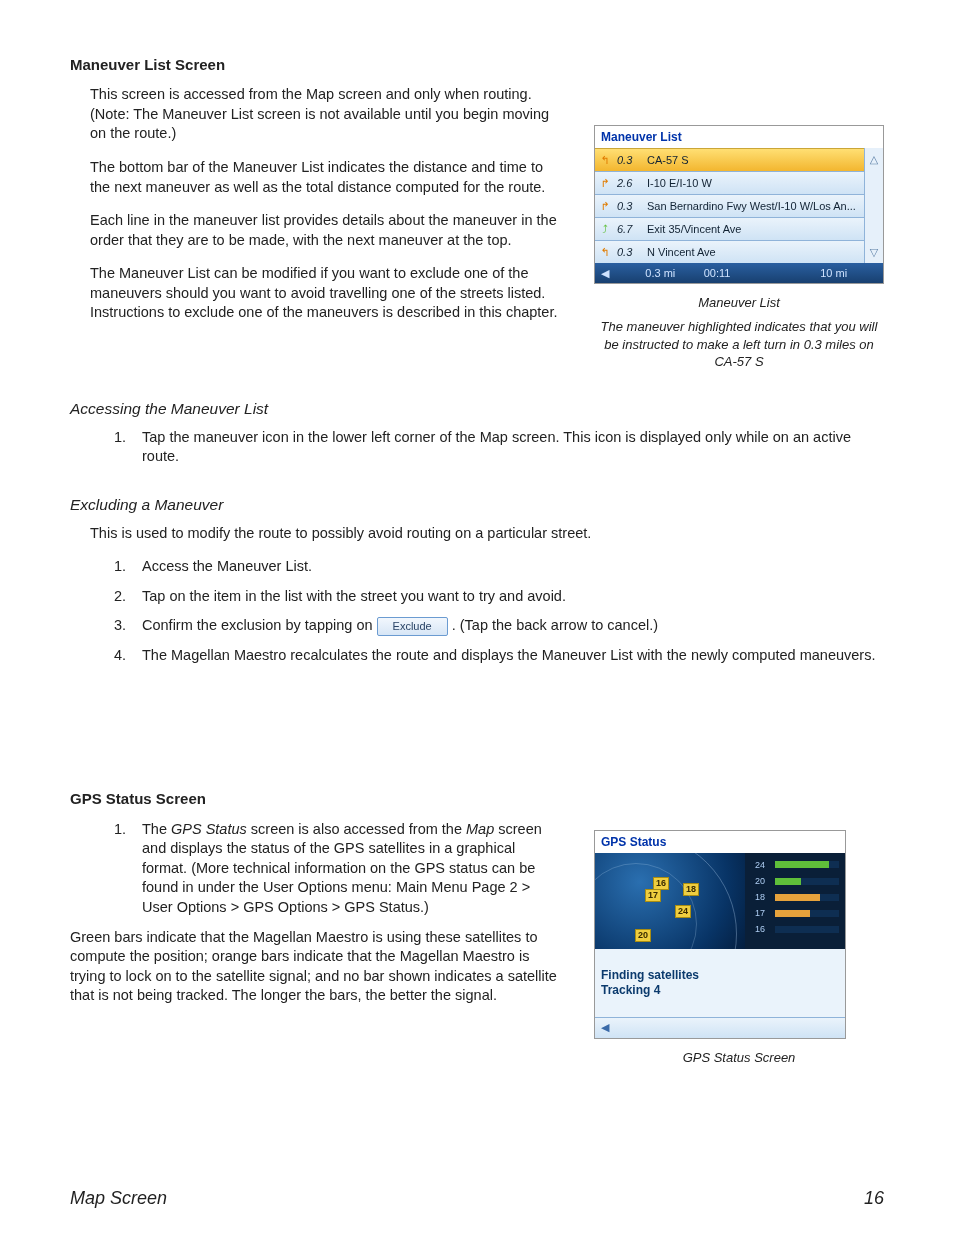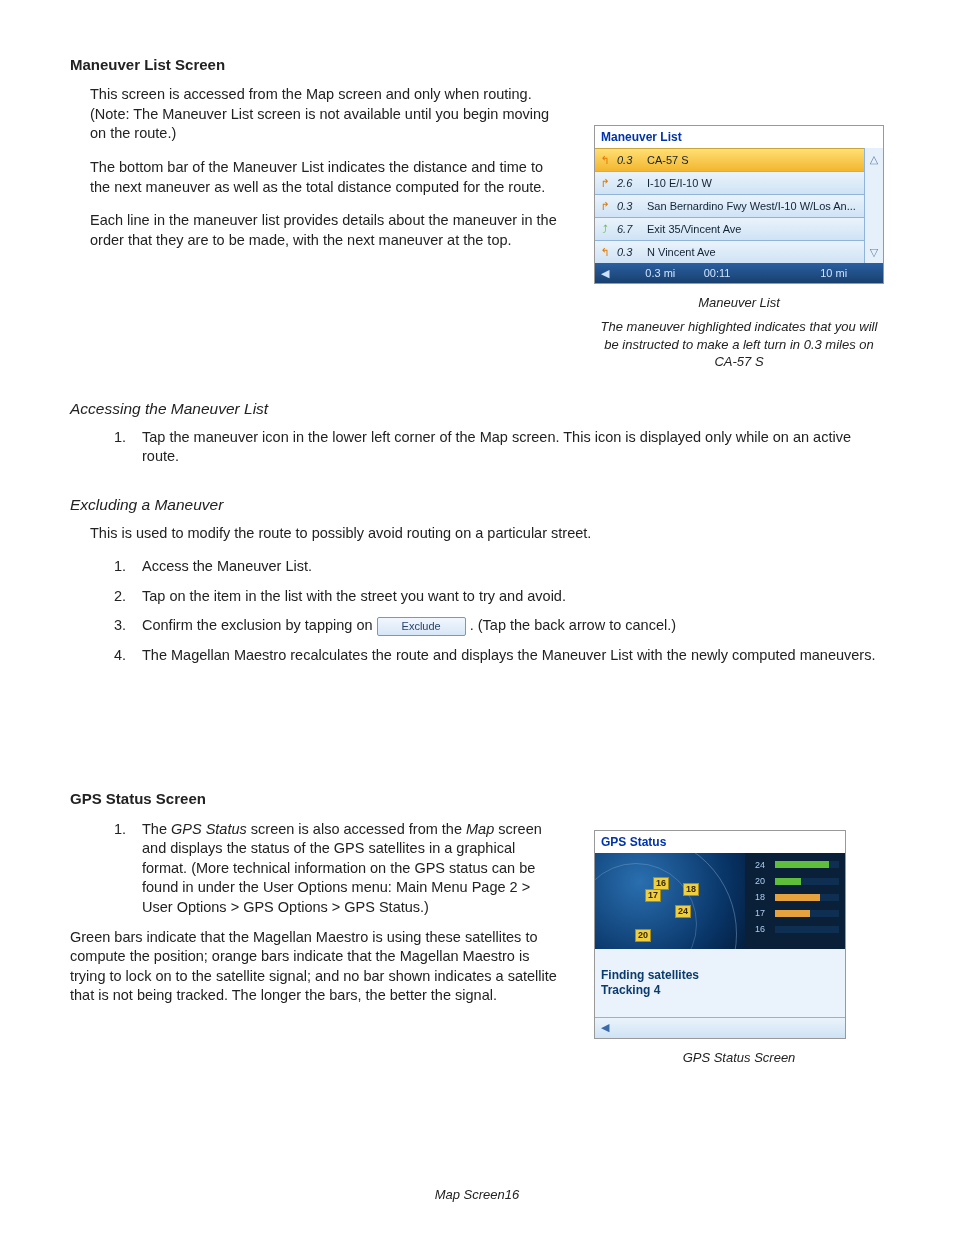--- a/index.html
+++ b/index.html
@@ -34,23 +34,23 @@
   .caption {
     font-style: italic;
     text-align: center;
     font-size: 13px;
     margin-top: 10px;
     line-height: 1.35;
   }
   .caption .title { margin-bottom: 6px; }
   .footer {
     display: flex;
-    justify-content: center;
+    justify-content: space-between;
     font-style: italic;
-    font-size: 13px;
+    font-size: 18px;
     margin-top: 120px;
   }
 
   
   .ml-shot {
     border: 1px solid #999;
     background: #fff;
     font-size: 11px;
     margin-top: 40px;
   }
@@ -107,21 +107,21 @@
   .ml-bottom .c1 { flex: 1; text-align: center; }
   .ml-bottom .c2 { flex: 1; text-align: left; }
   .ml-bottom .c3 { flex: 1; text-align: center; }
 
   .exclude-btn {
     display: inline-block;
     border: 1px solid #6b9bd1;
     background: linear-gradient(#f2f7fd, #d7e6f6);
     color: #2a4466;
     font-size: 11px;
-    padding: 1px 24px;
+    padding: 1px 15px;
     border-radius: 2px;
     vertical-align: middle;
   }
 
   
   .gps-shot {
     border: 1px solid #999;
     background: #0b2a4a;
     font-size: 11px;
     color: #cfe3ff;
@@ -202,20 +202,21 @@
 </style>
 </head>
 <body>
 
 <h2>Maneuver List Screen</h2>
 <div class="row">
   <div class="col-left indent">
     <p>This screen is accessed from the Map screen and only when routing.  (Note:  The Maneuver List screen is not available until you begin moving on the route.)</p>
     <p>The bottom bar of the Maneuver List indicates the distance and time to the next maneuver as well as the total distance computed for the route.</p>
     <p>Each line in the maneuver list provides details about the maneuver in the order that they are to be made, with the next maneuver at the top.</p>
+    <p>The Maneuver List can be modified if you want to exclude one of the maneuvers should you want to avoid travelling one of the streets listed.  Instructions to exclude one of the maneuvers is described in this chapter.</p>
   </div>
   <div class="col-right">
     <div class="ml-shot">
       <div class="ml-title">Maneuver List</div>
       <div class="ml-body">
         <div class="ml-rows">
           <div class="ml-row sel">
             <span class="ml-icon" style="color:#e07c00">↰</span>
             <span class="ml-dist">0.3</span>
             <span class="ml-name">CA-57 S</span>

